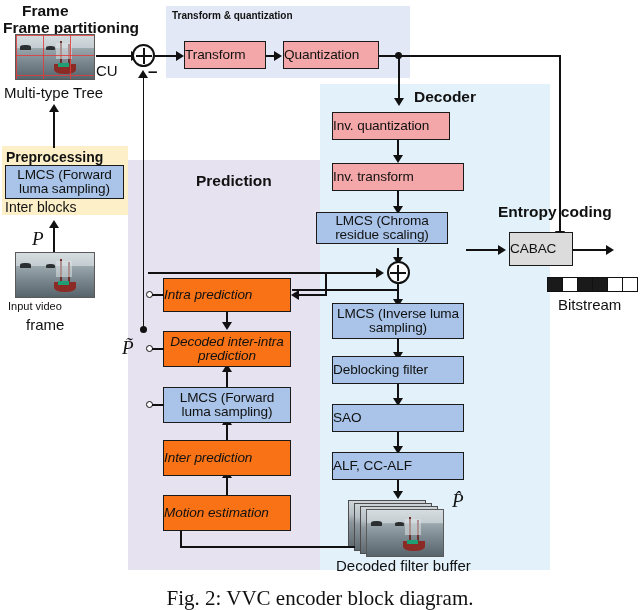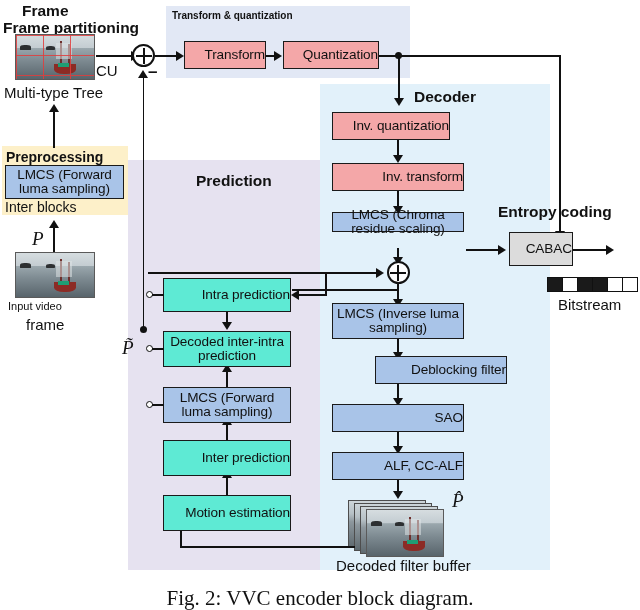--- a/index.html
+++ b/index.html
@@ -17,25 +17,25 @@
   
   .rtitle{position:absolute;font-weight:bold;color:#111;white-space:nowrap;}
   .t-tq{left:172px;top:10px;font-size:10px;}
   .t-dec{left:414px;top:88px;font-size:15.5px;}
   .t-pred{left:196px;top:172px;font-size:15.5px;}
   .t-prep{left:6px;top:149px;font-size:14px;}
   .t-ent{left:498px;top:203px;font-size:15.5px;}
 
   
   .box{position:absolute;box-sizing:border-box;border:1.6px solid #1a1a1a;
-       display:flex;align-items:center;justify-content:flex-end;text-align:center;
+       display:flex;align-items:center;justify-content:flex-start;text-align:center;
        color:#111;line-height:1.04;font-size:13.6px;letter-spacing:-0.1px;}
   .pink{background:#f4a7a8;}
   .blue{background:#a9c4e8;}
-  .mint{background:#5eead4;}
+  .mint{background:#f97316;font-style:italic;}
   .grey{background:#dcdcdc;}
 
   
   .lab{position:absolute;color:#111;white-space:nowrap;}
 
   
   .math{font-family:"Liberation Serif","DejaVu Serif",serif;font-style:italic;}
 
   
   .thumb{position:absolute;box-sizing:border-box;border:1px solid #5a5a5a;overflow:hidden;
@@ -180,21 +180,21 @@
   </div>
   <div class="ln v" style="left:397px;top:140px;height:18px;"></div>
   <div class="arw ar-d" style="left:392.8px;top:155px;"></div>
 
   <div class="box pink" style="left:332px;top:163px;width:132px;height:28px;">
     <span>Inv. transform</span>
   </div>
   <div class="ln v" style="left:397px;top:191px;height:18px;"></div>
   <div class="arw ar-d" style="left:392.8px;top:206px;"></div>
 
-  <div class="box blue" style="left:332px;top:212px;width:132px;height:20px;">
+  <div class="box blue" style="left:316px;top:212px;width:132px;height:32px;">
     <span>LMCS (Chroma residue scaling)</span>
   </div>
   <div class="ln v" style="left:397px;top:248px;height:14px;"></div>
   <div class="arw ar-d" style="left:392.8px;top:257px;"></div>
 
   <div class="sum" style="left:386.5px;top:261px;"></div>
 
   <div class="ln h" style="left:148px;top:272px;width:231px;"></div>
   <div class="arw ar-r" style="left:376px;top:267.5px;"></div>
 
@@ -202,21 +202,21 @@
   <div class="arw ar-d" style="left:392.8px;top:299px;"></div>
 
   <div class="ln h" style="left:292px;top:289px;width:106px;"></div>
 
   <div class="box blue" style="left:332px;top:303px;width:132px;height:36px;">
     <span>LMCS (Inverse luma sampling)</span>
   </div>
   <div class="ln v" style="left:397px;top:339px;height:16px;"></div>
   <div class="arw ar-d" style="left:392.8px;top:352px;"></div>
 
-  <div class="box blue" style="left:332px;top:356px;width:132px;height:28px;margin-left:43px;">
+  <div class="box blue" style="left:332px;top:356px;width:132px;height:28px;">
     <span>Deblocking filter</span>
   </div>
   <div class="ln v" style="left:397px;top:384px;height:17px;"></div>
   <div class="arw ar-d" style="left:392.8px;top:398px;"></div>
 
   <div class="box blue" style="left:332px;top:404px;width:132px;height:28px;">
     <span>SAO</span>
   </div>
   <div class="ln v" style="left:397px;top:432px;height:17px;"></div>
   <div class="arw ar-d" style="left:392.8px;top:446px;"></div>

